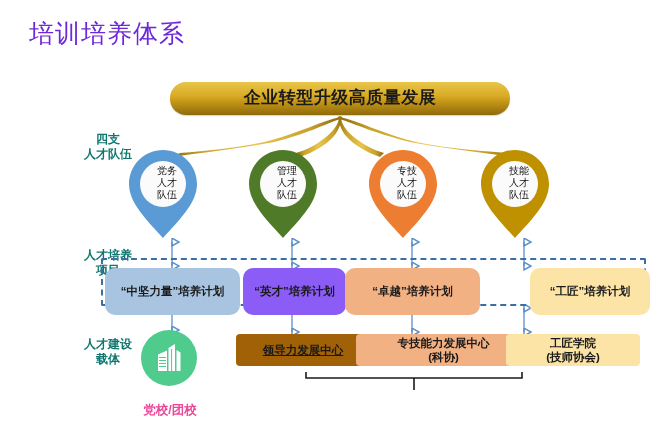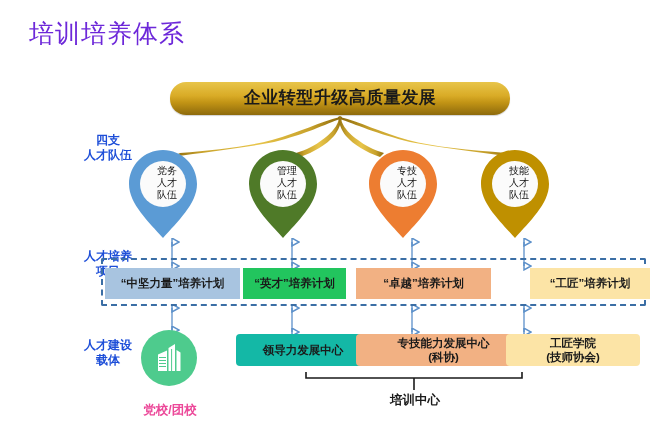--- a/index.html
+++ b/index.html
@@ -61,25 +61,26 @@
     width: 664px;
     height: 432px;
     pointer-events: none;
   }
 
   
   .row-label {
     position: absolute;
     font-size: 12px;
     font-weight: bold;
-    color: #1d4ed8;
+    color: #0f766e;
     text-align: center;
     line-height: 15px;
     white-space: pre-line;
     width: 84px;
+    font-family: Liberation Mono, monospace;
   }
   #row-label-teams   { left: 66px; top: 133px; }
   #row-label-programs{ left: 66px; top: 249px; }
   #row-label-carriers{ left: 66px; top: 338px; }
 
   
   .pin {
     position: absolute;
     width: 76px;
     height: 92px;
@@ -116,54 +117,54 @@
     height: 48px;
     border: 2px dashed #3b6ea5;
     border-radius: 2px;
     box-sizing: border-box;
   }
 
   
   .program-box {
     position: absolute;
     top: 268px;
-    height: 31px;
-    border-radius: 0;
+    height: 47px;
+    border-radius: 10px;
     display: flex;
     align-items: center;
     justify-content: center;
     font-size: 11.5px;
     font-weight: bold;
     color: #1a1a1a;
     box-sizing: border-box;
     white-space: nowrap;
   }
   #program-0 { left: 105px; width: 135px; background: #a8c4e0; }
-  #program-1 { left: 243px; width: 103px; background: #22c55e; }
-  #program-2 { left: 356px; width: 135px; background: #f2b183; }
+  #program-1 { left: 243px; width: 103px; background: #8b5cf6; }
+  #program-2 { left: 345px; width: 135px; background: #f2b183; }
   #program-3 { left: 490px; width: 120px; background: #fce4a6; margin-left: 40px; }
 
   
   .carrier-box {
     position: absolute;
     top: 334px;
     height: 32px;
     border-radius: 4px;
     display: flex;
     align-items: center;
     justify-content: center;
     text-align: center;
     font-size: 11.5px;
     font-weight: bold;
     color: #1a1a1a;
     line-height: 14px;
     white-space: pre-line;
     box-sizing: border-box;
   }
-  #carrier-1 { left: 236px; width: 134px; background: #14b8a6; }
+  #carrier-1 { left: 236px; width: 134px; background: #a16207; text-decoration: underline; }
   #carrier-2 { left: 356px; width: 163px; background: #f2b183; padding-left: 12px; }
   #carrier-3 { left: 506px; width: 134px; background: #fce4a6; }
 
   
   #carrier-icon-circle {
     position: absolute;
     left: 141px;
     top: 330px;
     width: 56px;
     height: 56px;
@@ -355,15 +356,14 @@
   </div>
   <div class="carrier-box" id="carrier-2">
     <span>专技能力发展中心
 (科协)</span>
   </div>
   <div class="carrier-box" id="carrier-3">
     <span>工匠学院
 (技师协会)</span>
   </div>
 
-  <div id="bracket-label">培训中心</div>
 
 </div>
 
 </body></html>

